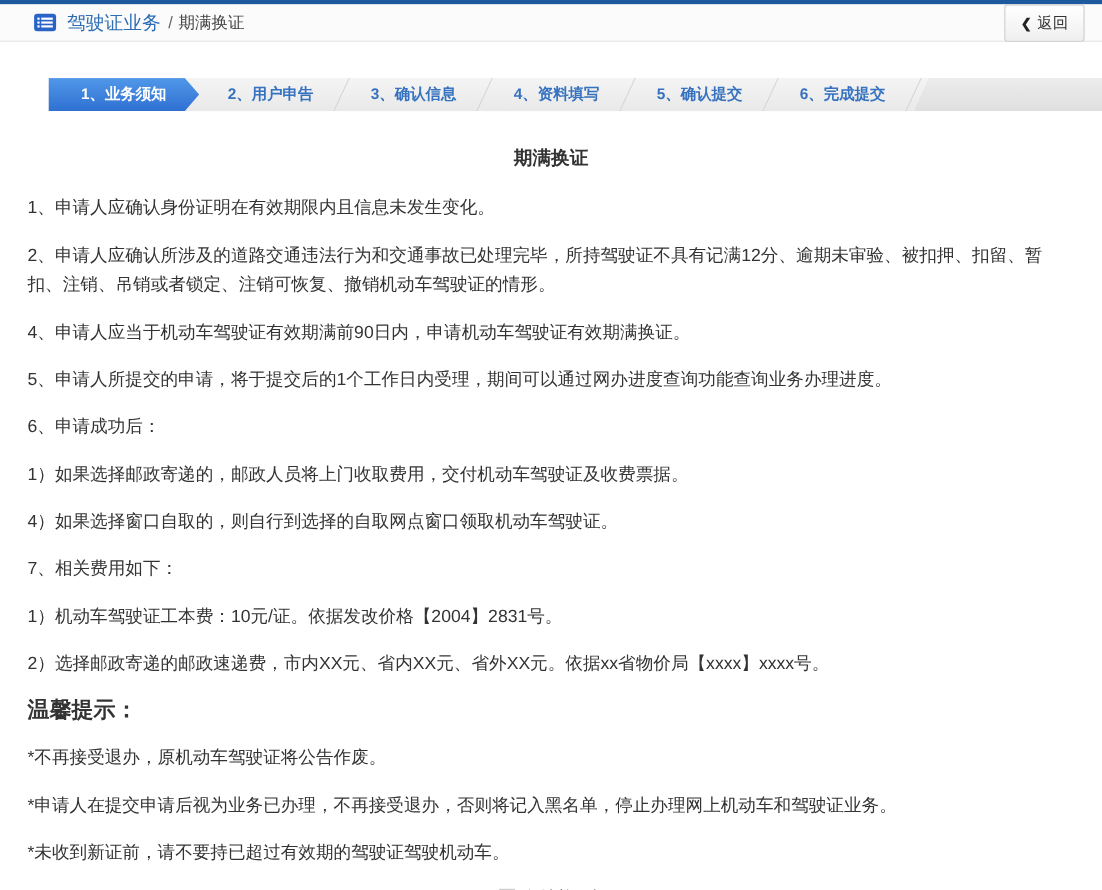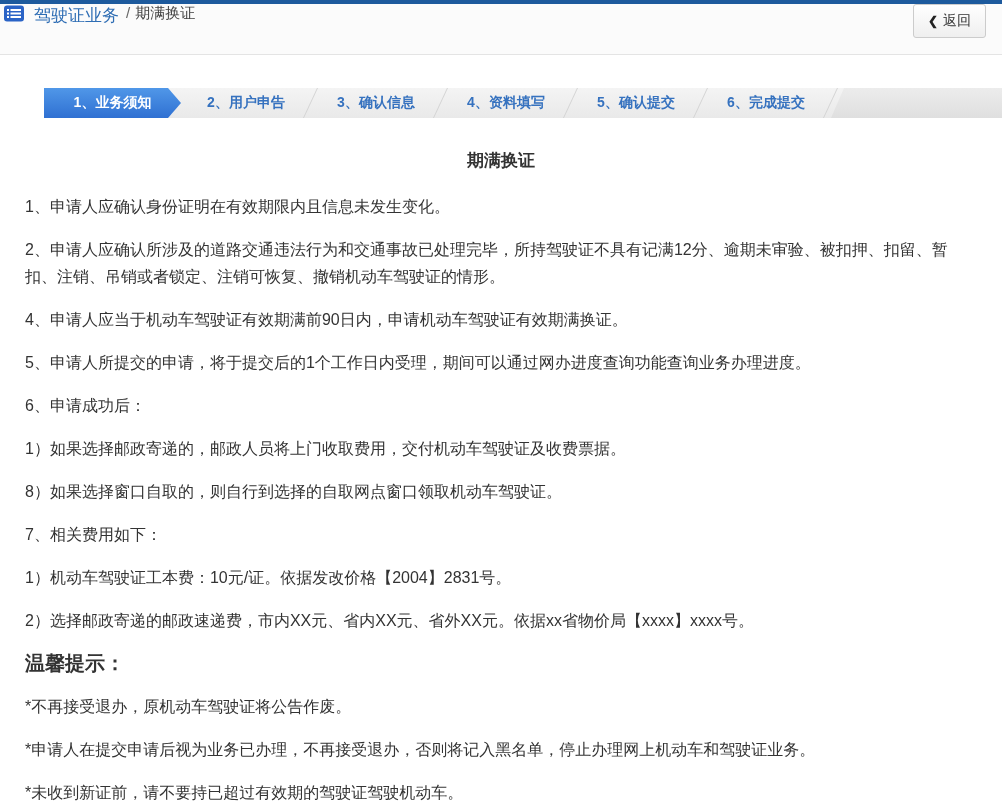--- a/index.html
+++ b/index.html
@@ -9,26 +9,26 @@
     overflow: hidden;
     background: #ffffff;
     font-family: "Liberation Sans", "DejaVu Sans", sans-serif;
     color: #333333;
   }
   
   .topbar { height: 4px; background: #1d5a9d; }
 
   
   .header {
-    height: 51px;
+    height: 34px;
     background: #fbfbfb;
     border-bottom: 1px solid #e4e4e4;
     display: flex;
-    align-items: flex-start;
-    padding: 0 16px 0 3px;
+    align-items: center;
+    padding: 0 16px 0 30px;
   }
   .crumb-icon { display: inline-flex; margin-right: 9px; }
   .crumb-section { color: #2e6db4; font-size: 17px; }
   .crumb-sep { color: #666; font-size: 15px; margin: 0 5px 0 7px; }
   .crumb-current { color: #444; font-size: 15px; }
   .back-btn {
     margin-left: auto;
     display: inline-flex;
     align-items: center;
     gap: 5px;
@@ -173,21 +173,21 @@
 
 <div class="content">
   <h1 class="page-title">期满换证</h1>
 
   <p>1、申请人应确认身份证明在有效期限内且信息未发生变化。</p>
   <p>2、申请人应确认所涉及的道路交通违法行为和交通事故已处理完毕，所持驾驶证不具有记满12分、逾期未审验、被扣押、扣留、暂扣、注销、吊销或者锁定、注销可恢复、撤销机动车驾驶证的情形。</p>
   <p>4、申请人应当于机动车驾驶证有效期满前90日内，申请机动车驾驶证有效期满换证。</p>
   <p>5、申请人所提交的申请，将于提交后的1个工作日内受理，期间可以通过网办进度查询功能查询业务办理进度。</p>
   <p>6、申请成功后：</p>
   <p>1）如果选择邮政寄递的，邮政人员将上门收取费用，交付机动车驾驶证及收费票据。</p>
-  <p>8）如果选择窗口自取的，则自行到选择的自取网点窗口领取机动车驾驶证。</p>
+  <p>4）如果选择窗口自取的，则自行到选择的自取网点窗口领取机动车驾驶证。</p>
   <p>7、相关费用如下：</p>
   <p>1）机动车驾驶证工本费：10元/证。依据发改价格【2004】2831号。</p>
   <p>2）选择邮政寄递的邮政速递费，市内XX元、省内XX元、省外XX元。依据xx省物价局【xxxx】xxxx号。</p>
 
   <p class="tips-heading">温馨提示：</p>
   <p>*不再接受退办，原机动车驾驶证将公告作废。</p>
   <p>*申请人在提交申请后视为业务已办理，不再接受退办，否则将记入黑名单，停止办理网上机动车和驾驶证业务。</p>
   <p>*未收到新证前，请不要持已超过有效期的驾驶证驾驶机动车。</p>
 
   <div class="agree-row">

